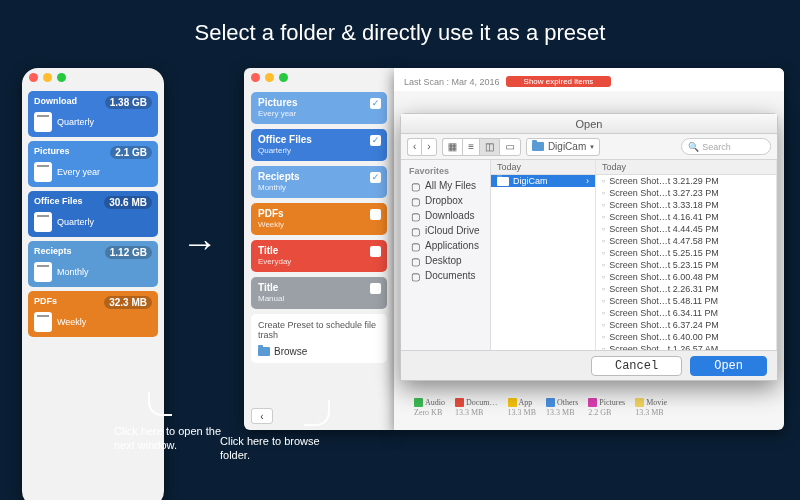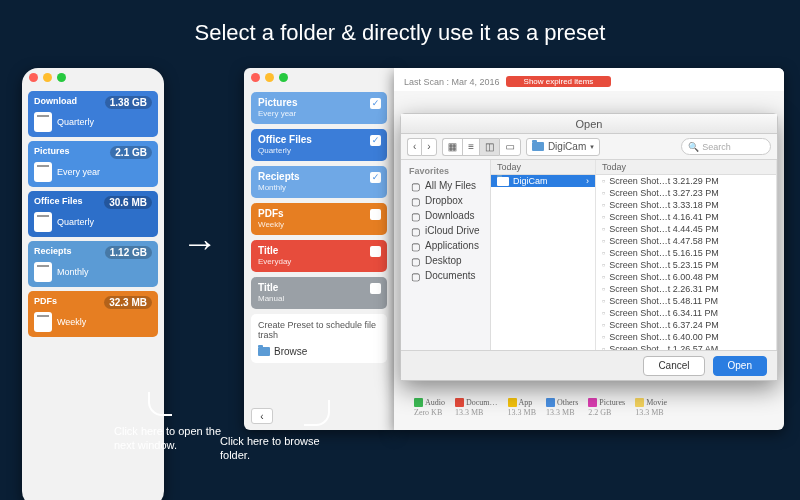--- a/index.html
+++ b/index.html
@@ -106,21 +106,21 @@
   .sidebar { width:90px; background:#f5f5f7; border-right:1px solid #ddd; padding:4px 0;}
   .sb-label { color:#8a8a8a; font-size:9px; padding:2px 8px; font-weight:600;}
   .sb-item { padding:2px 8px 2px 10px; display:flex; align-items:center; gap:4px; color:#444;}
   .sb-item .ic{ width:10px; height:10px; display:inline-block; }
   .col { flex:1; border-right:1px solid #e3e3e3; display:flex; flex-direction:column; min-width:0;}
   .col .chdr { background:#f0f0f0; border-bottom:1px solid #ddd; font-size:9px; color:#666; padding:2px 6px;}
   .col .citems { flex:1; overflow:hidden;}
   .citem { padding:1px 6px; display:flex; align-items:center; gap:4px; font-size:9px; color:#444; white-space:nowrap; overflow:hidden; text-overflow:ellipsis;}
   .citem.sel { background:#2a7de1; color:#fff; }
   .openSheet .sfoot { height:30px; border-top:1px solid #d3d3d3; background:#efefef; display:flex; justify-content:flex-end; align-items:center; gap:8px; padding:0 10px;}
-  .btn { height:20px; padding:0 14px; border-radius:4px; border:1px solid #bbb; background:#fff; font-size:10px; display:flex; align-items:center;}
+  .btn { height:20px; padding:0 23px; border-radius:4px; border:1px solid #bbb; background:#fff; font-size:12px; display:flex; align-items:center;font-family:Liberation Mono, monospace;}
   .btn.primary { background:#2a7de1; color:#fff; border-color:#2a7de1;}
 
   .legend { position:absolute; left:414px; top:398px; display:flex; gap:10px; font-size:8px; color:#666; align-items:flex-start;}
   .lg { display:flex; flex-direction:column; align-items:flex-start; gap:1px;font-family:Liberation Serif, serif;}
   .sw { width:9px; height:9px; border-radius:1px; display:inline-block; margin-right:2px;}
   .lg .n { display:flex; align-items:center;}
 
   
   .curve1 { position:absolute; left:148px; top:392px; width:24px; height:24px; border:2px solid #fff; border-top:none; border-right:none; border-radius:0 0 0 14px;}
   .curve2 { position:absolute; left:304px; top:400px; width:26px; height:26px; border:2px solid #fff; border-top:none; border-left:none; border-radius:0 0 14px 0;}
@@ -369,21 +369,21 @@
           <div class="citem">
             <span style="color:#bbb">▫</span>
             <span>Screen Shot…t 4.44.45 PM</span>
           </div>
           <div class="citem">
             <span style="color:#bbb">▫</span>
             <span>Screen Shot…t 4.47.58 PM</span>
           </div>
           <div class="citem">
             <span style="color:#bbb">▫</span>
-            <span>Screen Shot…t 5.16.15 PM</span>
+            <span>Screen Shot…t 5.25.15 PM</span>
           </div>
           <div class="citem">
             <span style="color:#bbb">▫</span>
             <span>Screen Shot…t 5.23.15 PM</span>
           </div>
           <div class="citem">
             <span style="color:#bbb">▫</span>
             <span>Screen Shot…t 6.00.48 PM</span>
           </div>
           <div class="citem">

